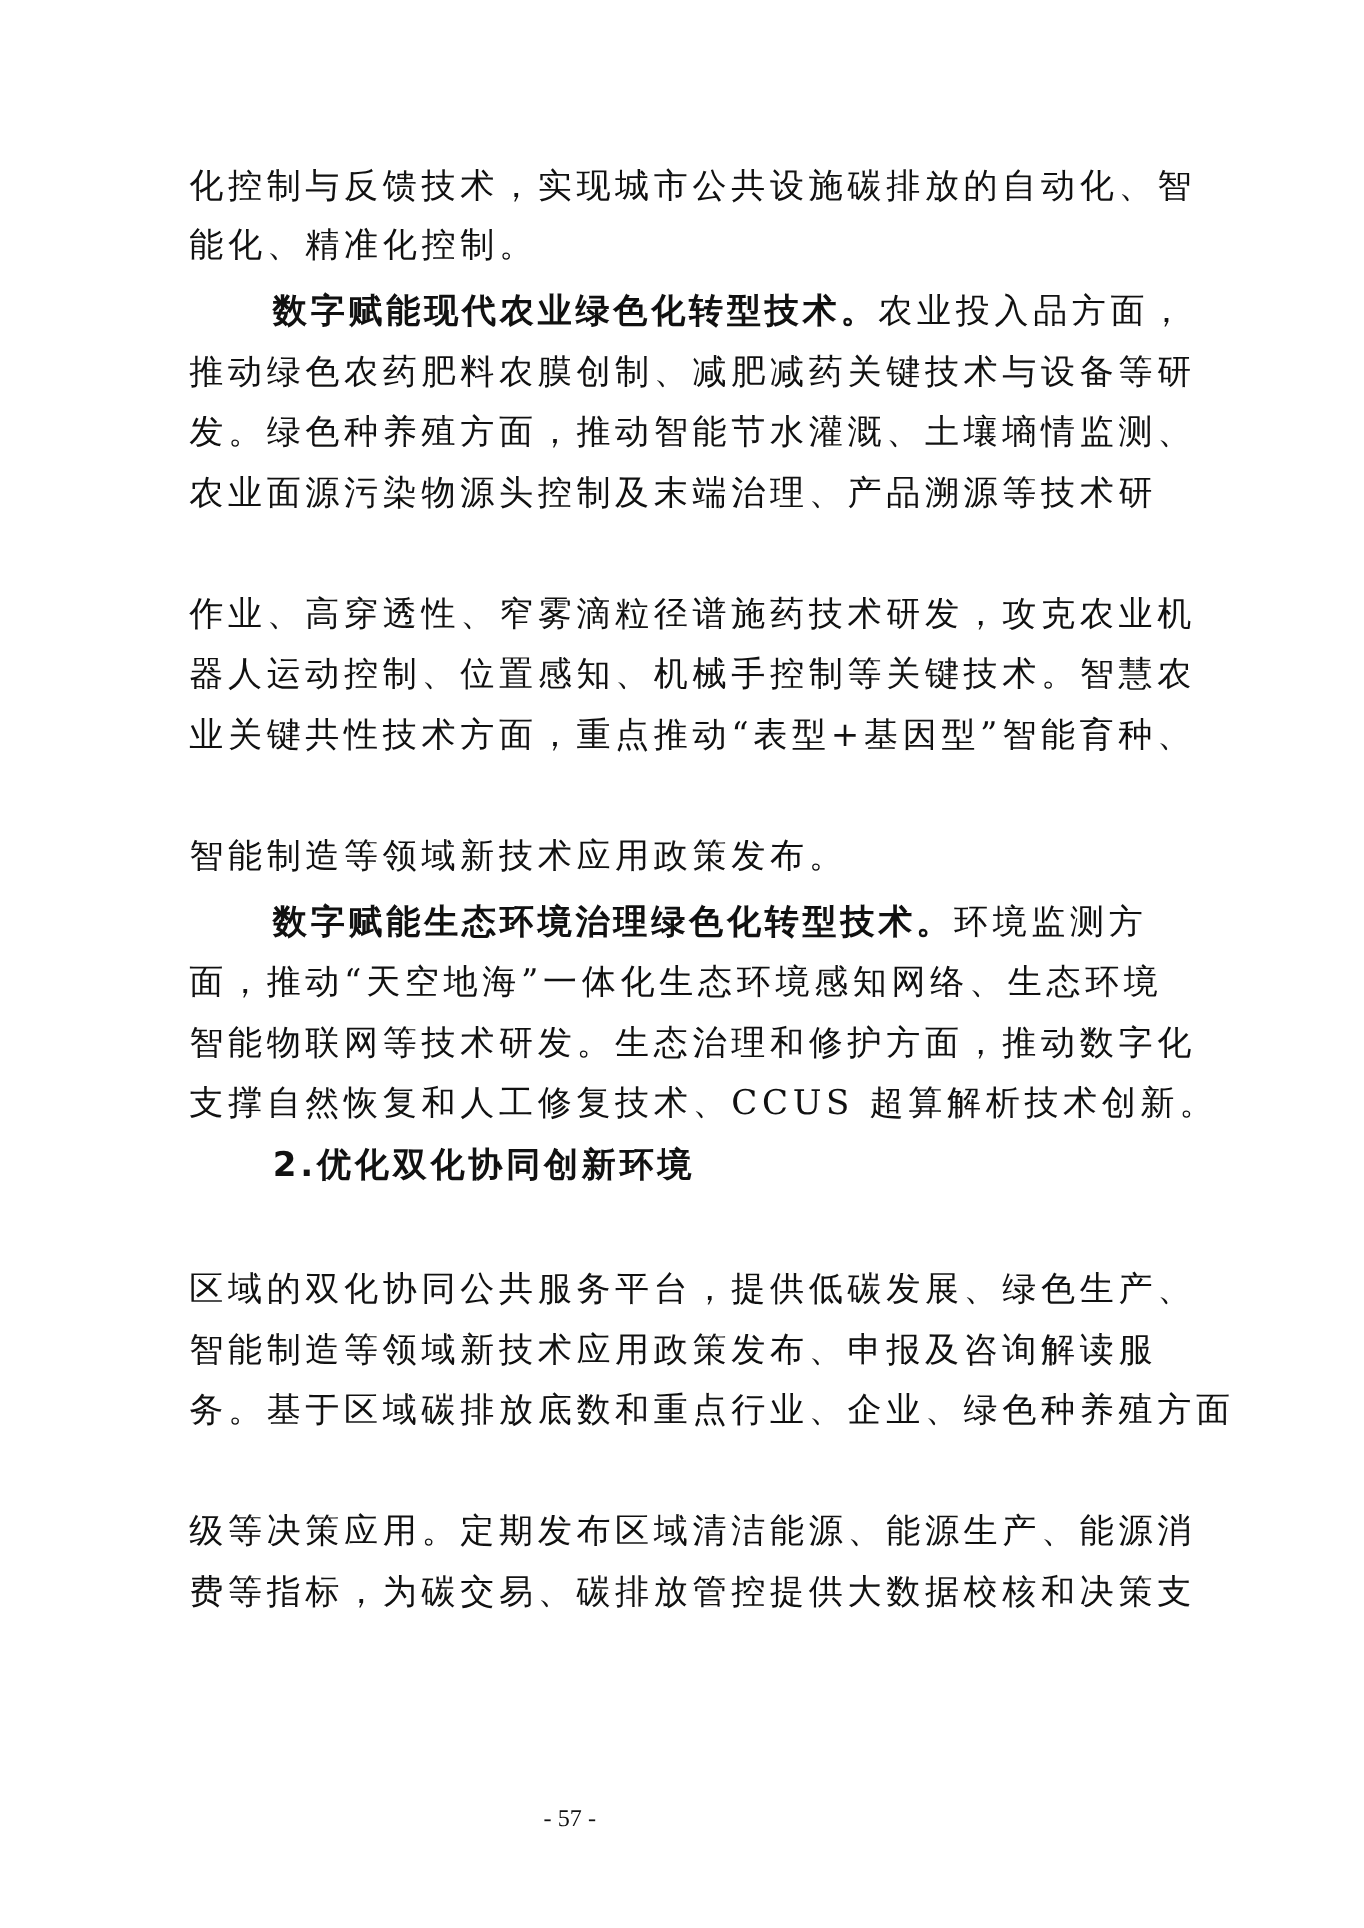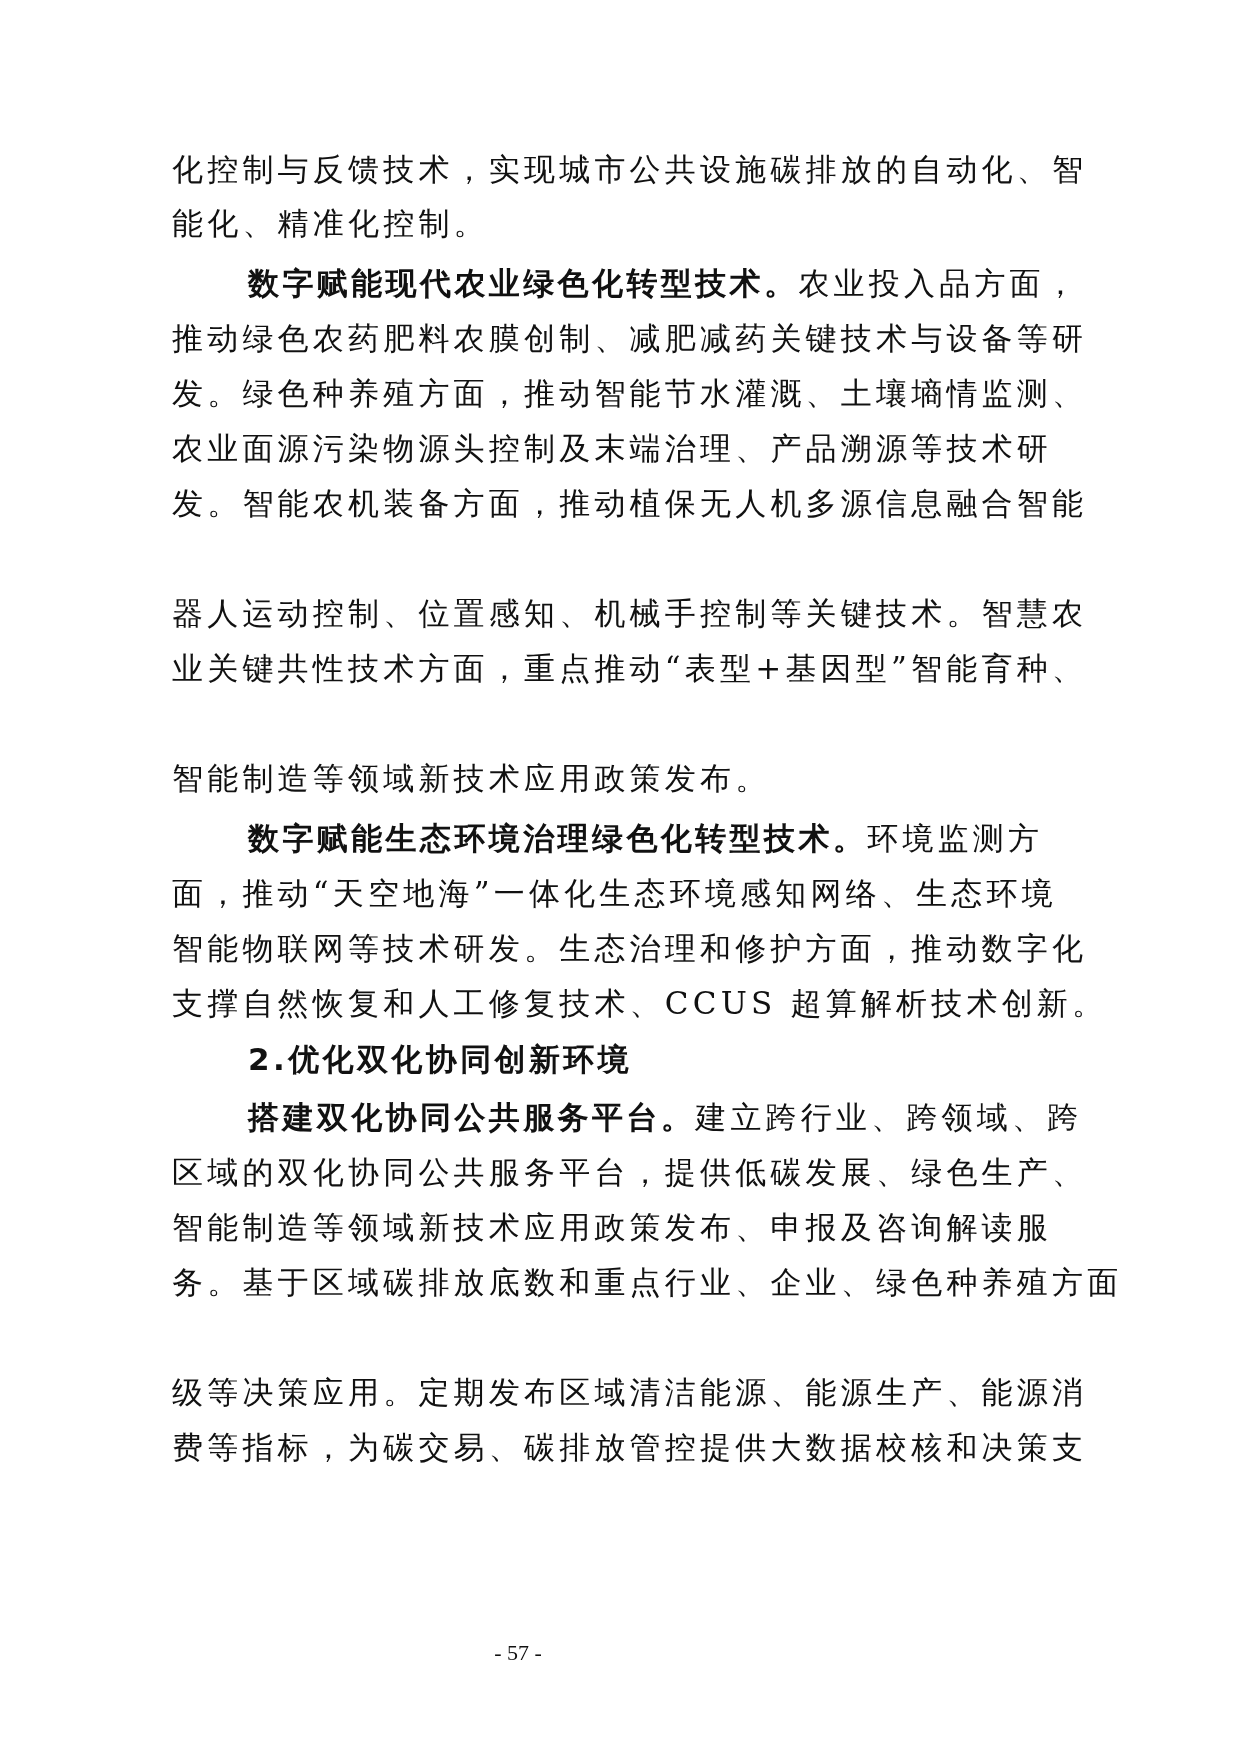--- a/index.html
+++ b/index.html
@@ -30,33 +30,32 @@
 <body>
 
 <div class="page">
   <div class="line" style="top:140px"><span class="b"></span><span>化控制与反馈技术，实现城市公共设施碳排放的自动化、智</span></div>
   <div class="line" style="top:194px"><span class="b"></span><span>能化、精准化控制。</span></div>
 
   <div class="line indent" style="top:254px"><span class="b">数字赋能现代农业绿色化转型技术。</span><span>农业投入品方面，</span></div>
   <div class="line" style="top:309px"><span class="b"></span><span>推动绿色农药肥料农膜创制、减肥减药关键技术与设备等研</span></div>
   <div class="line" style="top:364px"><span class="b"></span><span>发。绿色种养殖方面，推动智能节水灌溉、土壤墒情监测、</span></div>
   <div class="line" style="top:419px"><span class="b"></span><span>农业面源污染物源头控制及末端治理、产品溯源等技术研</span></div>
-  <div class="line" style="top:474px"><span class="b"></span><span>发。智能农机装备方面，推动植保无人机多源信息融合智能</span></div>
+  <div class="line" style="top:529px"><span class="b"></span><span>作业、高穿透性、窄雾滴粒径谱施药技术研发，攻克农业机</span></div>
   <div class="line" style="top:584px"><span class="b"></span><span>器人运动控制、位置感知、机械手控制等关键技术。智慧农</span></div>
   <div class="line" style="top:639px"><span class="b"></span><span>业关键共性技术方面，重点推动“表型+基因型”智能育种、</span></div>
   <div class="line" style="top:749px"><span class="b"></span><span>智能制造等领域新技术应用政策发布。</span></div>
 
   <div class="line indent" style="top:809px"><span class="b">数字赋能生态环境治理绿色化转型技术。</span><span>环境监测方</span></div>
   <div class="line" style="top:864px"><span class="b"></span><span>面，推动“天空地海”一体化生态环境感知网络、生态环境</span></div>
   <div class="line" style="top:919px"><span class="b"></span><span>智能物联网等技术研发。生态治理和修护方面，推动数字化</span></div>
   <div class="line" style="top:974px"><span class="b"></span><span>支撑自然恢复和人工修复技术、CCUS 超算解析技术创新。</span></div>
 
   <div class="line indent" style="top:1030px"><span class="b">2.优化双化协同创新环境</span><span></span></div>
 
-  <div class="line indent" style="top:1088px"><span class="b">搭建双化协同公共服务平台。</span><span>建立跨行业、跨领域、跨</span></div>
   <div class="line" style="top:1143px"><span class="b"></span><span>区域的双化协同公共服务平台，提供低碳发展、绿色生产、</span></div>
   <div class="line" style="top:1198px"><span class="b"></span><span>智能制造等领域新技术应用政策发布、申报及咨询解读服</span></div>
   <div class="line" style="top:1253px"><span class="b"></span><span>务。基于区域碳排放底数和重点行业、企业、绿色种养殖方面</span></div>
   <div class="line" style="top:1363px"><span class="b"></span><span>级等决策应用。定期发布区域清洁能源、能源生产、能源消</span></div>
   <div class="line" style="top:1418px"><span class="b"></span><span>费等指标，为碳交易、碳排放管控提供大数据校核和决策支</span></div>
 
   <div class="pagenum">- 57 -</div>
 </div>
 
 </body></html>

